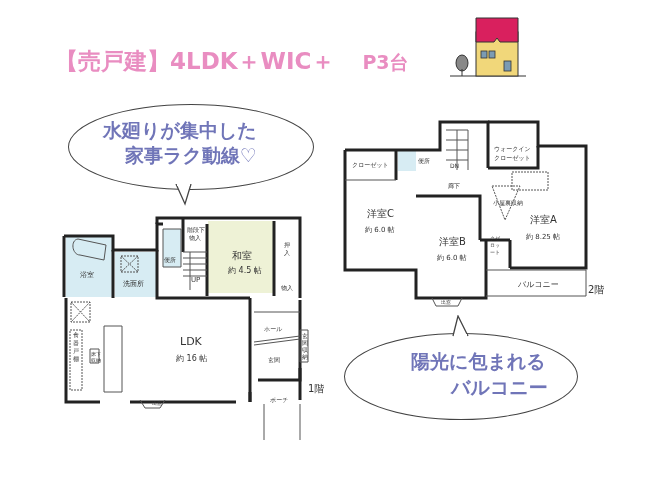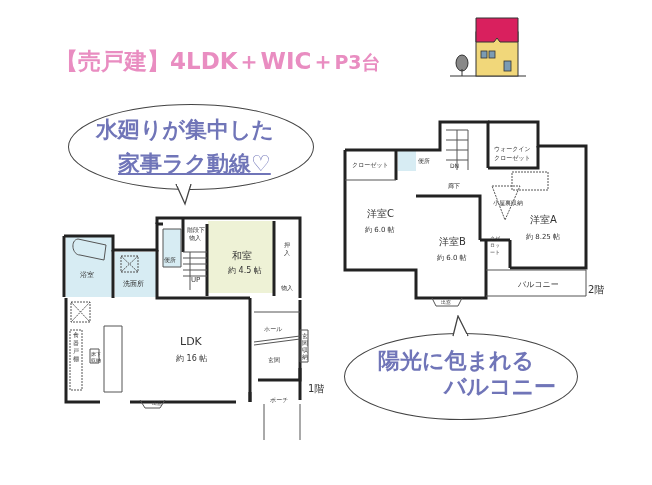--- a/index.html
+++ b/index.html
@@ -1,21 +1,21 @@
 <!DOCTYPE html>
 <html><head>
 <meta charset="utf-8">
 <style>
   html,body{margin:0;padding:0;}
   body{width:652px;height:485px;background:#fff;position:relative;overflow:hidden;font-family:"DejaVu Sans",sans-serif;}
   .abs{position:absolute;}
   .title{left:55px;top:46px;font-size:23px;font-weight:bold;color:#e98dc1;letter-spacing:0px;white-space:nowrap;}
-  .title .small{font-size:19px;}
+  .title .small{font-size:19px;margin-left:28px;}
   .bubble{position:absolute;border:1.3px solid #444;background:#fff;border-radius:50%/50%;}
-  .bubble-text{position:absolute;color:#7075b8;font-size:22px;line-height:24px;white-space:nowrap;font-weight:bold;}
+  .bubble-text{position:absolute;color:#7075b8;font-size:19px;line-height:24px;white-space:nowrap;font-weight:bold;margin-left:7px;}
   svg text{font-family:"DejaVu Sans",sans-serif;fill:#333;}
 </style>
 </head>
 <body>
 
 <div class="abs title">
   <span>【売戸建】4LDK＋WIC＋</span><span class="small">P3台</span>
 </div>
 
 <svg class="abs" style="left:448px;top:16px;" width="80" height="66">
@@ -28,28 +28,28 @@
   <rect x="41" y="35" width="6" height="7" fill="#7b9bb3" stroke="#333" stroke-width=".8"></rect>
   <rect x="56" y="45" width="7" height="10" fill="#7b9bb3" stroke="#333" stroke-width=".8"></rect>
 </svg>
 
 <div class="bubble" style="left:68px;top:104px;width:244px;height:84px;"></div>
 <svg class="abs" style="left:175px;top:184px;" width="20" height="22">
   <path d="M1 0 L10 20 L16 0" fill="#fff" stroke="#444" stroke-width="1.3"></path>
   <line x1="2" y1="0.5" x2="15" y2="0.5" stroke="#fff" stroke-width="3"></line>
 </svg>
 <div class="bubble-text" style="left:96px;top:118px;">水廻りが集中した</div>
-<div class="bubble-text" style="left:118px;top:152px;text-decoration:underline;">家事ラク動線♡</div>
+<div class="bubble-text" style="left:118px;top:143px;">家事ラク動線♡</div>
 
 <div class="bubble" style="left:344px;top:333px;width:232px;height:85px;"></div>
 <svg class="abs" style="left:452px;top:315px;" width="20" height="22">
   <path d="M1 21 L6 1 L16 21" fill="#fff" stroke="#444" stroke-width="1.3"></path>
   <line x1="2" y1="20.5" x2="15" y2="20.5" stroke="#fff" stroke-width="3"></line>
 </svg>
-<div class="bubble-text" style="left:378px;top:349px;">陽光に包まれる</div>
+<div class="bubble-text" style="left:404px;top:349px;">陽光に包まれる</div>
 <div class="bubble-text" style="left:444px;top:375px;">バルコニー</div>
 
 <svg class="abs" style="left:0;top:0;" width="652" height="485">
 
   <rect x="66" y="237" width="47" height="60" fill="#d7ecf3"></rect>
   <rect x="115" y="252" width="42" height="45" fill="#d7ecf3"></rect>
   <rect x="163" y="229" width="18" height="38" fill="#d7ecf3"></rect>
 
   <rect x="208" y="221" width="66" height="72" fill="#eef2d6"></rect>
   <g fill="none" stroke="#222" stroke-width="3">

